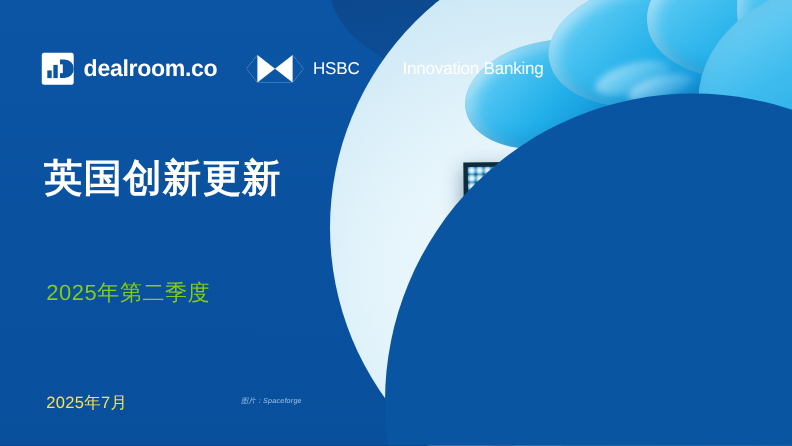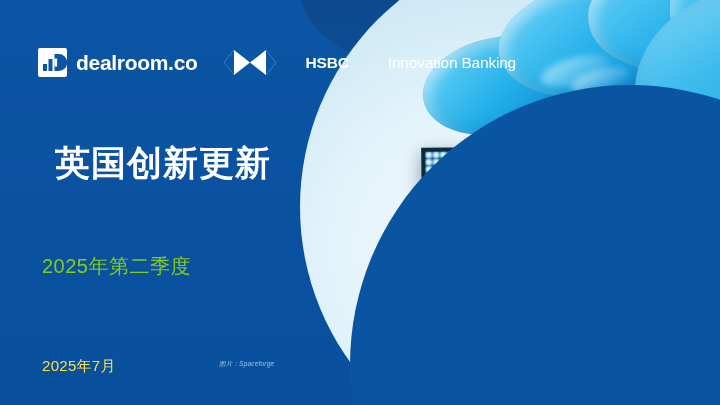--- a/index.html
+++ b/index.html
@@ -211,27 +211,27 @@
   .dealroom-word {
     color: #ffffff;
     font-size: 21px;
     font-weight: bold;
     letter-spacing: -0.3px;
     white-space: nowrap;
   }
   .hsbc { display: flex; align-items: center; gap: 9px; }
   .hsbc-mark { width: 52px; height: 25px; flex: none; }
   .hsbc-word { white-space: nowrap; font-size: 15.5px; color: #ffffff; letter-spacing: -0.2px; }
-  .hsbc-word b { font-weight: bold; margin-left: 21px; }
+  .hsbc-word b { font-weight: normal; }
   .hsbc-word span { font-weight: normal; margin-left: 35px; }
 
   
   .title {
     position: absolute;
-    left: 55px;
+    left: 40px;
     top: 143px;
     color: #ffffff;
     font-size: 35px;
     font-weight: bold;
     letter-spacing: 1px;
     line-height: 1.15;
     white-space: nowrap;
   }
   .subtitle {
     position: absolute;

